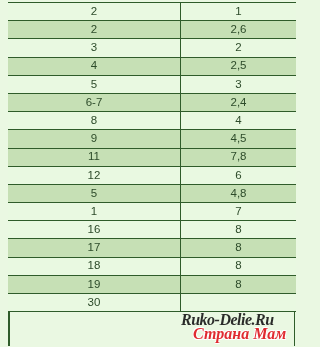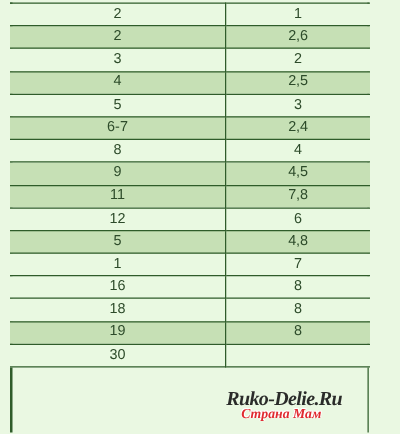--- a/index.html
+++ b/index.html
@@ -95,21 +95,21 @@
     color: #1a1a1a;
     white-space: nowrap;
     letter-spacing: -0.5px;
     opacity: 0.92;
   }
   .wm-line2 {
     position: absolute;
     left: 12px;
     top: 14px;
     font-family: "Liberation Serif", serif;
-    font-size: 11px;
+    font-size: 16px;
     font-weight: 700;
     font-style: italic;
     color: #e02b30;
     white-space: nowrap;
     text-shadow:
       -0.7px -0.7px 0 #ffffff,
        0.7px -0.7px 0 #ffffff,
       -0.7px  0.7px 0 #ffffff,
        0.7px  0.7px 0 #ffffff;
   }
@@ -167,20 +167,24 @@
         <td class="col-right">4,8</td>
       </tr>
       <tr class="row-light">
         <td class="col-left">1</td>
         <td class="col-right">7</td>
       </tr>
       <tr class="row-light">
         <td class="col-left">16</td>
         <td class="col-right">8</td>
       </tr>
+      <tr class="row-dark">
+        <td class="col-left">17</td>
+        <td class="col-right">8</td>
+      </tr>
       <tr class="row-light">
         <td class="col-left">18</td>
         <td class="col-right">8</td>
       </tr>
       <tr class="row-dark">
         <td class="col-left">19</td>
         <td class="col-right">8</td>
       </tr>
       <tr class="row-light">
         <td class="col-left">30</td>

